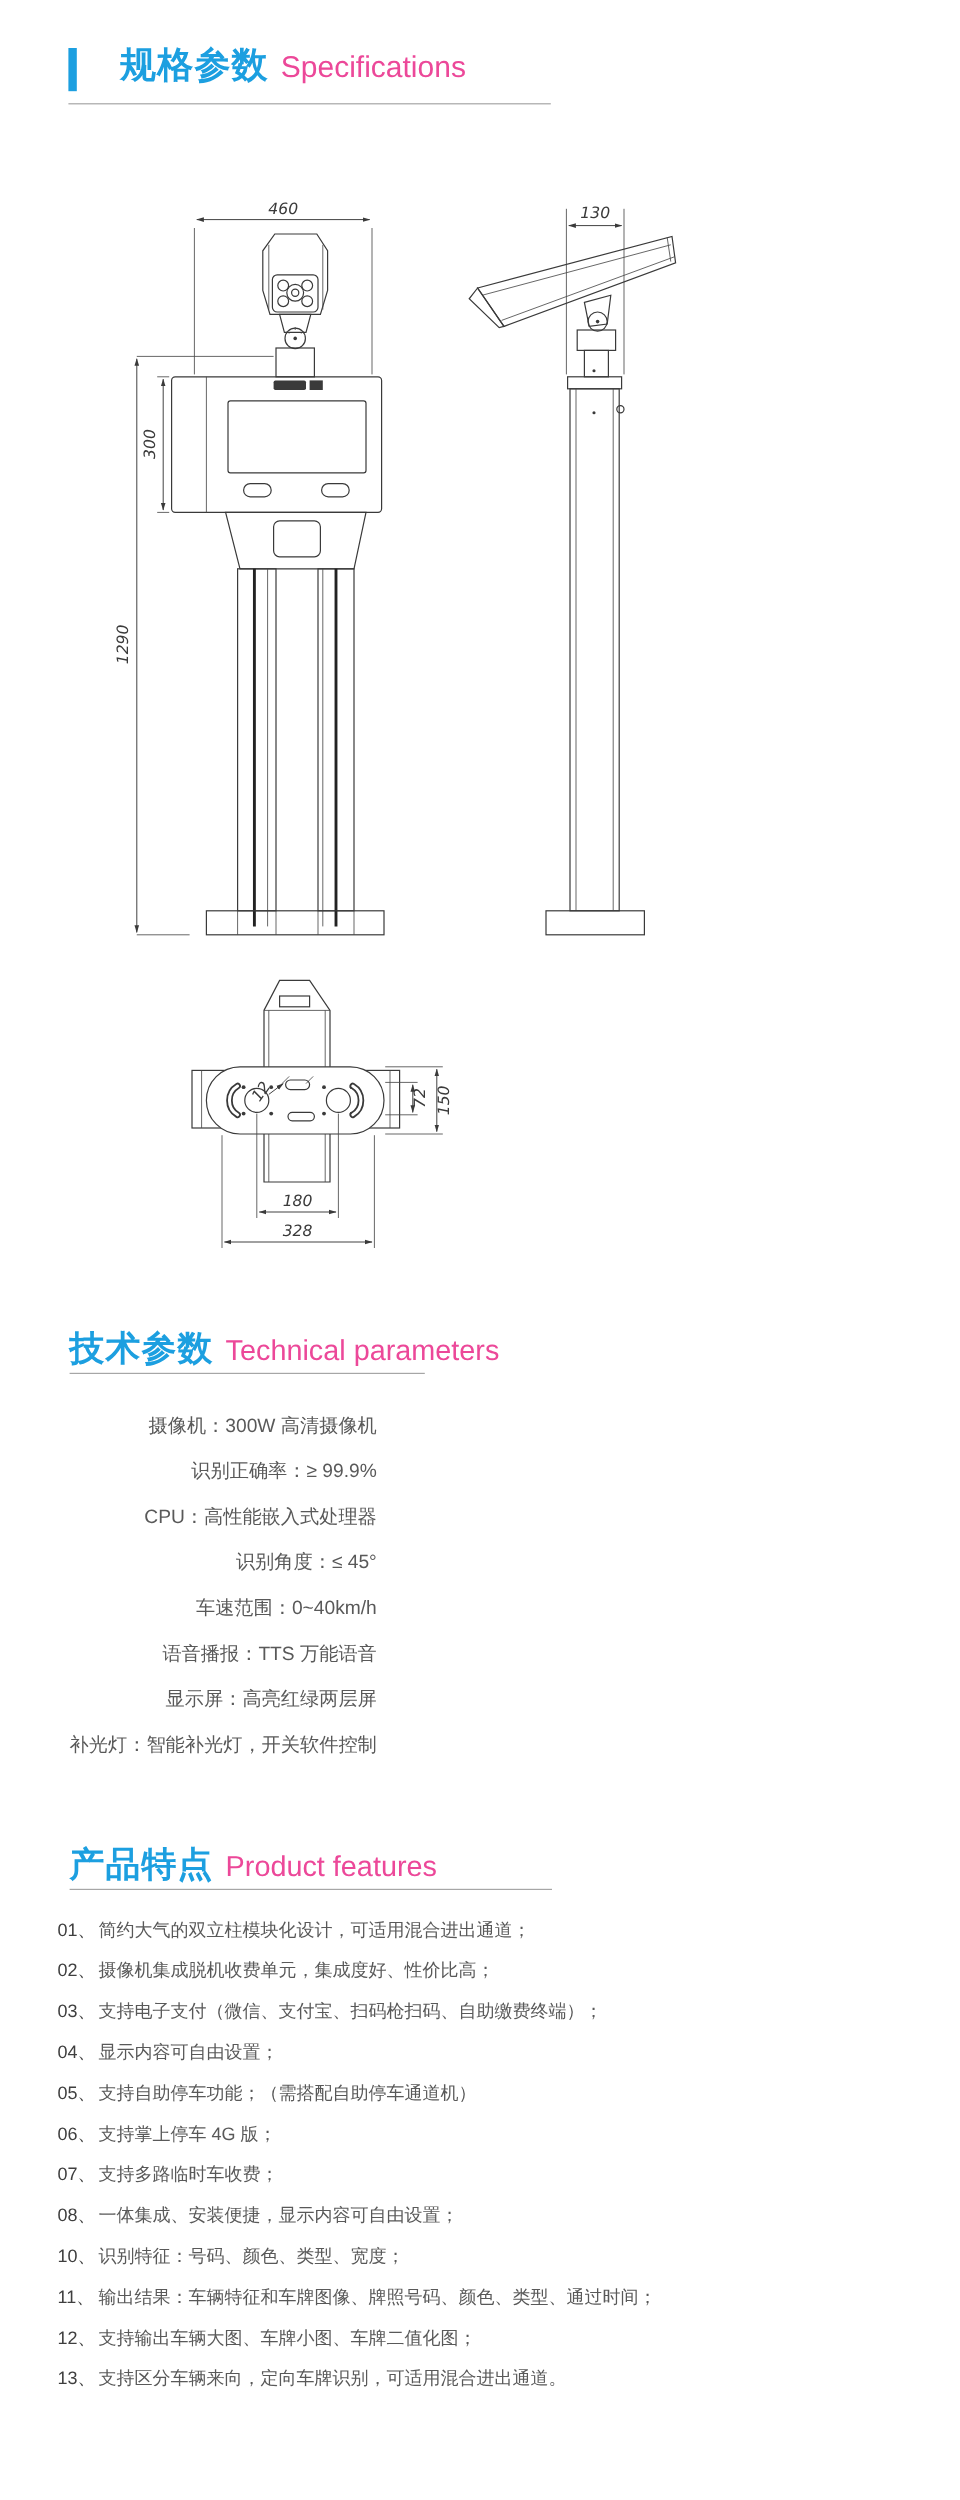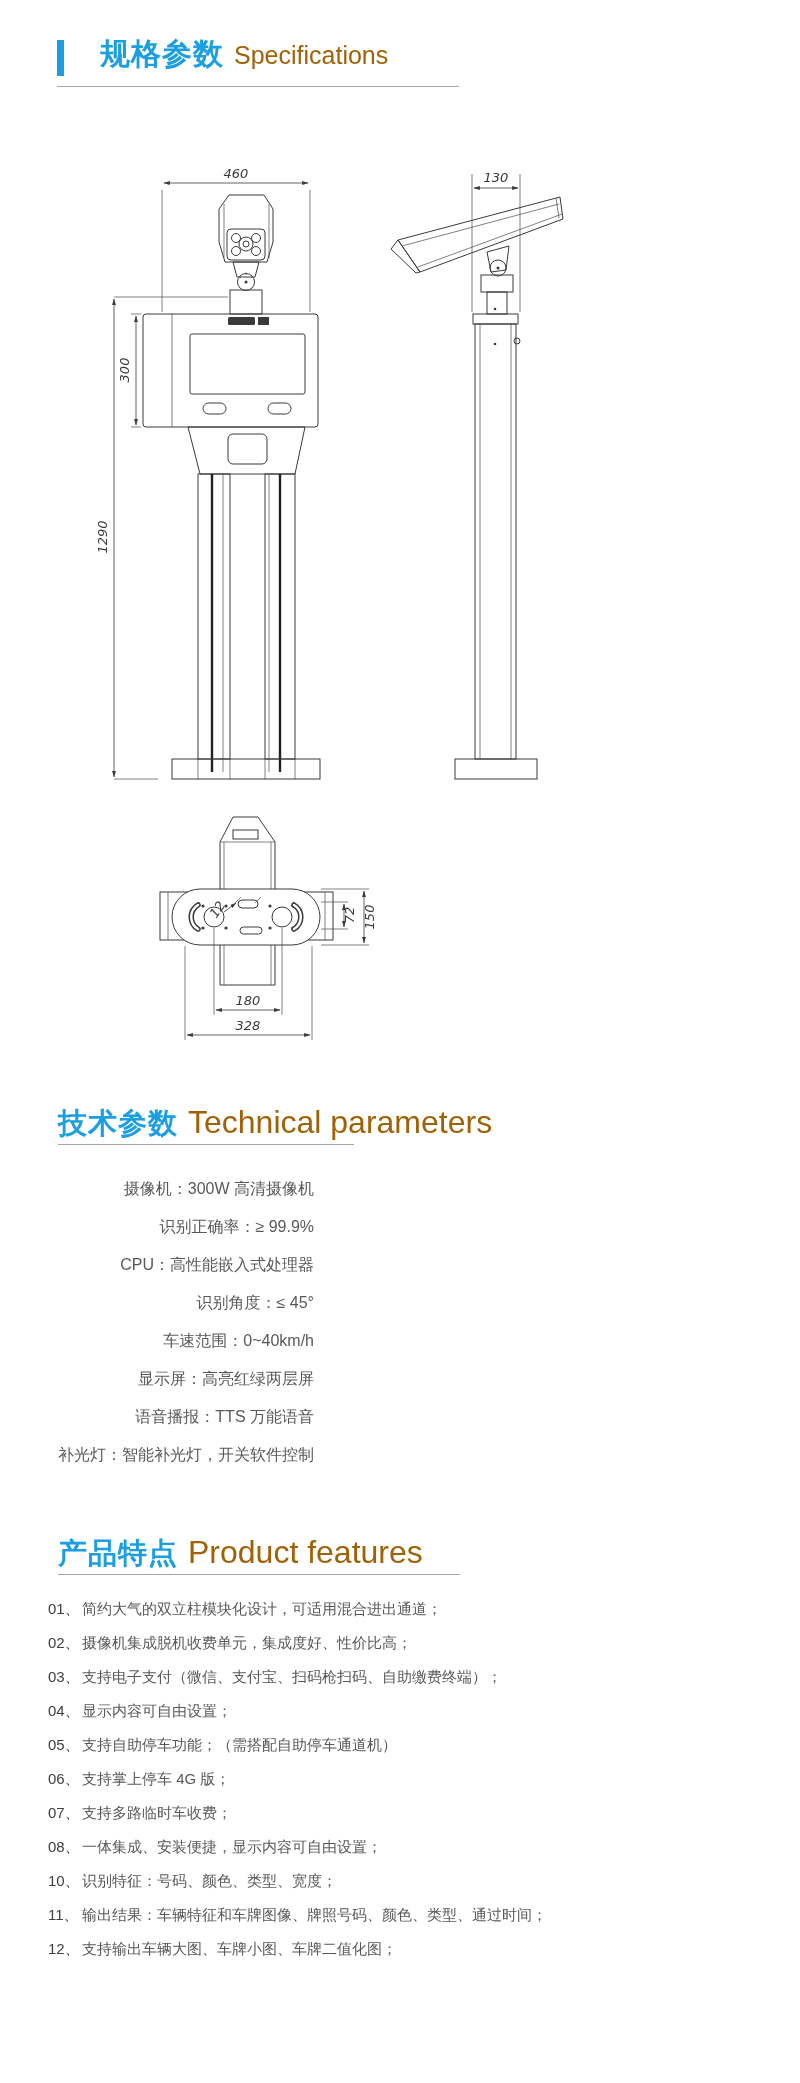--- a/index.html
+++ b/index.html
@@ -1,23 +1,23 @@
 <!DOCTYPE html>
 <html><head>
 <meta charset="utf-8">
 <style>
   html,body{margin:0;padding:0;background:#fff;}
   .page{position:relative;width:800px;height:2035px;background:#fff;overflow:hidden;
         font-family:"Liberation Sans",sans-serif;}
   .abs{position:absolute;}
   .hdr{display:flex;align-items:baseline;white-space:nowrap;}
   .hdr .zh{font-weight:bold;color:#1c9fe0;letter-spacing:1px;}
-  .hdr .en{color:#a16207;margin-left:10px;}
+  .hdr .en{color:#ec4899;margin-left:10px;}
   .hdr-lg .zh{font-size:30px;} .hdr-lg .en{font-size:25px;}
-  .hdr-md .zh{font-size:29px;} .hdr-md .en{font-size:32px;}
+  .hdr-md .zh{font-size:29px;} .hdr-md .en{font-size:24px;}
   .accent-bar{position:absolute;left:57px;top:40px;width:7px;height:36px;background:#1c9fe0;}
   .rule{position:absolute;height:1px;background:#a6a6a6;}
   .tech-list{position:absolute;left:58px;top:1170px;font-size:16px;color:#595959;text-align:right;}
   .tech-list .tp{line-height:38px;white-space:nowrap;}
   .feat-list{position:absolute;left:48px;top:1598px;font-size:15px;color:#595959;}
   .feat{display:flex;line-height:21px;margin-bottom:13px;white-space:nowrap;}
   .feat .num{font-weight:normal;color:#3f3f3f;width:34px;flex:0 0 34px;}
   svg .ln{stroke:#3a3a3a;stroke-width:1;fill:none;}
   svg .thin{stroke:#4a4a4a;stroke-width:0.7;fill:none;}
   svg .dim{stroke:#3a3a3a;stroke-width:0.8;fill:none;}
@@ -184,22 +184,22 @@
     <span class="en">Technical parameters</span>
   </div>
   <div class="rule" style="left:58px;top:1144px;width:296px"></div>
 
   <div class="tech-list">
     <div class="tp">摄像机：300W 高清摄像机</div>
     <div class="tp">识别正确率：≥ 99.9%</div>
     <div class="tp">CPU：高性能嵌入式处理器</div>
     <div class="tp">识别角度：≤ 45°</div>
     <div class="tp">车速范围：0~40km/h</div>
+    <div class="tp">语音播报：TTS 万能语音</div>
     <div class="tp">显示屏：高亮红绿两层屏</div>
-    <div class="tp">语音播报：TTS 万能语音</div>
     <div class="tp">补光灯：智能补光灯，开关软件控制</div>
   </div>
 
   <div class="abs hdr hdr-md" style="left:58px;top:1534px">
     <span class="zh">产品特点</span>
     <span class="en">Product features</span>
   </div>
   <div class="rule" style="left:58px;top:1574px;width:402px"></div>
 
   <div class="feat-list">
@@ -240,15 +240,19 @@
       <span class="txt">识别特征：号码、颜色、类型、宽度；</span>
     </div>
     <div class="feat">
       <span class="num">11、</span>
       <span class="txt">输出结果：车辆特征和车牌图像、牌照号码、颜色、类型、通过时间；</span>
     </div>
     <div class="feat">
       <span class="num">12、</span>
       <span class="txt">支持输出车辆大图、车牌小图、车牌二值化图；</span>
     </div>
+    <div class="feat">
+      <span class="num">13、</span>
+      <span class="txt">支持区分车辆来向，定向车牌识别，可适用混合进出通道。</span>
+    </div>
   </div>
 
 </div>
 
 </body></html>

